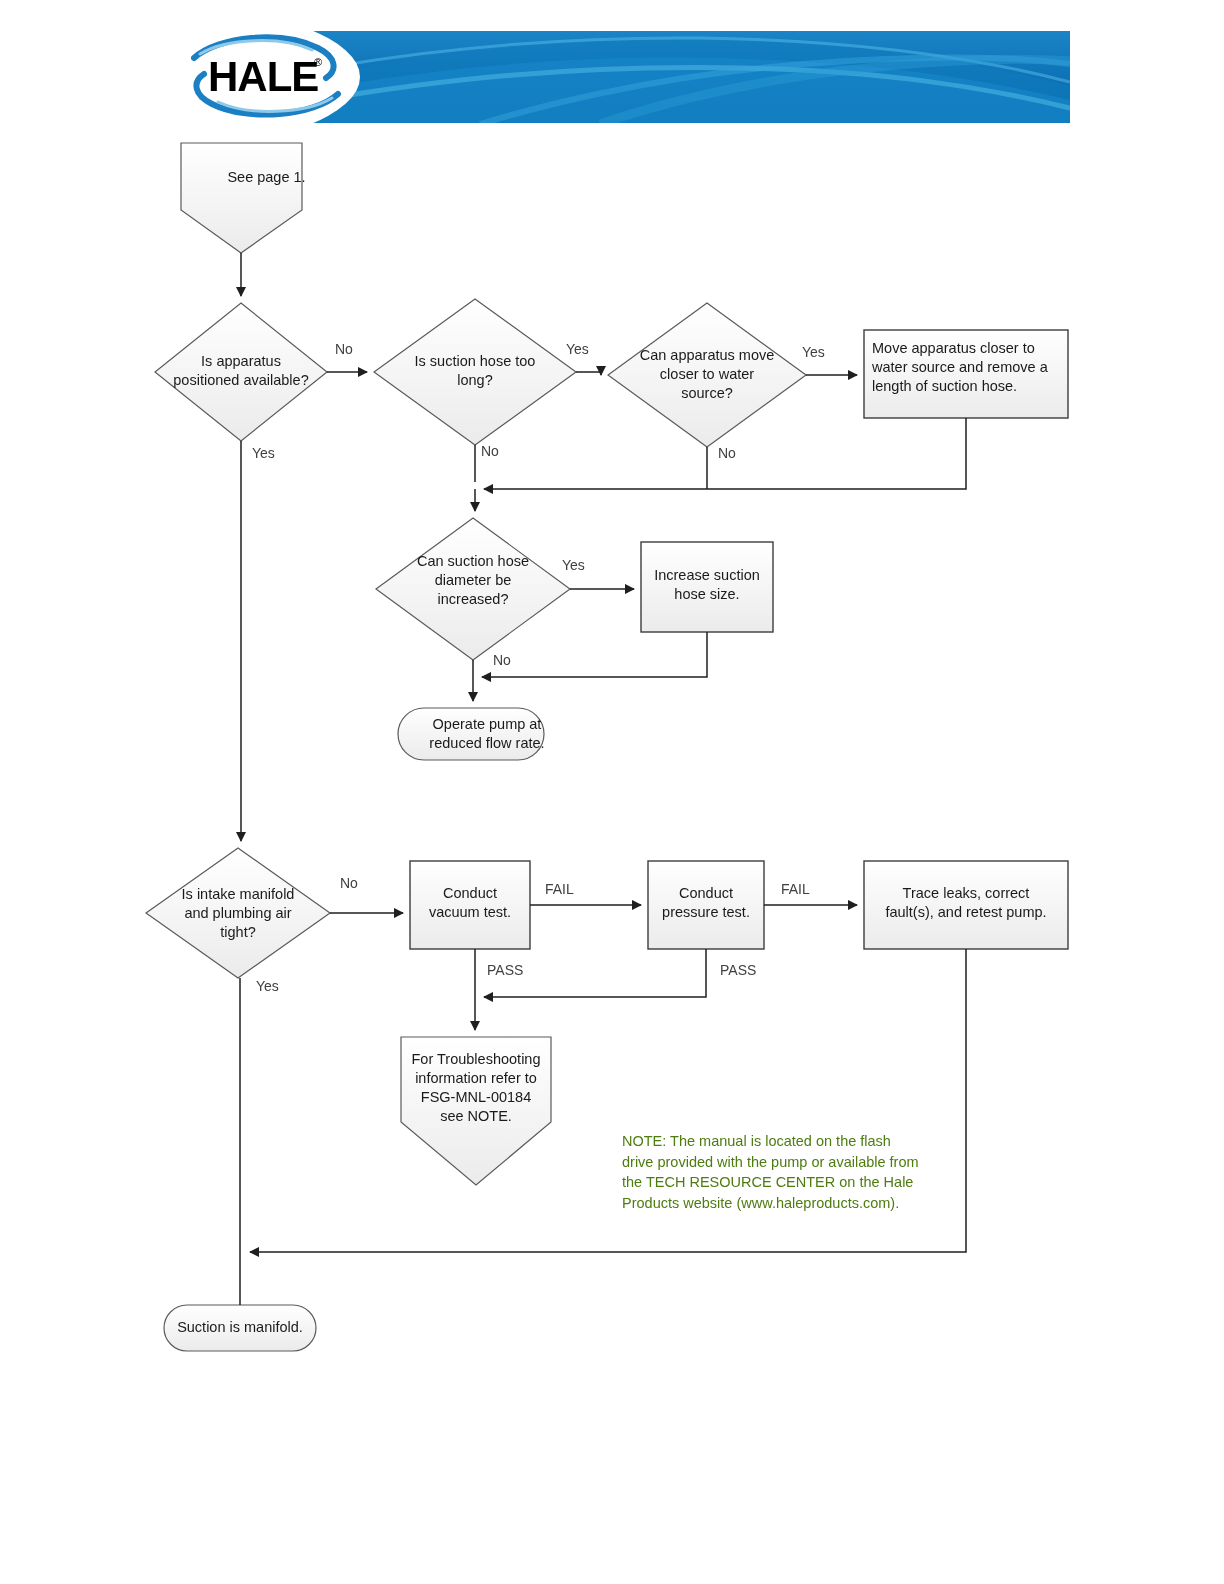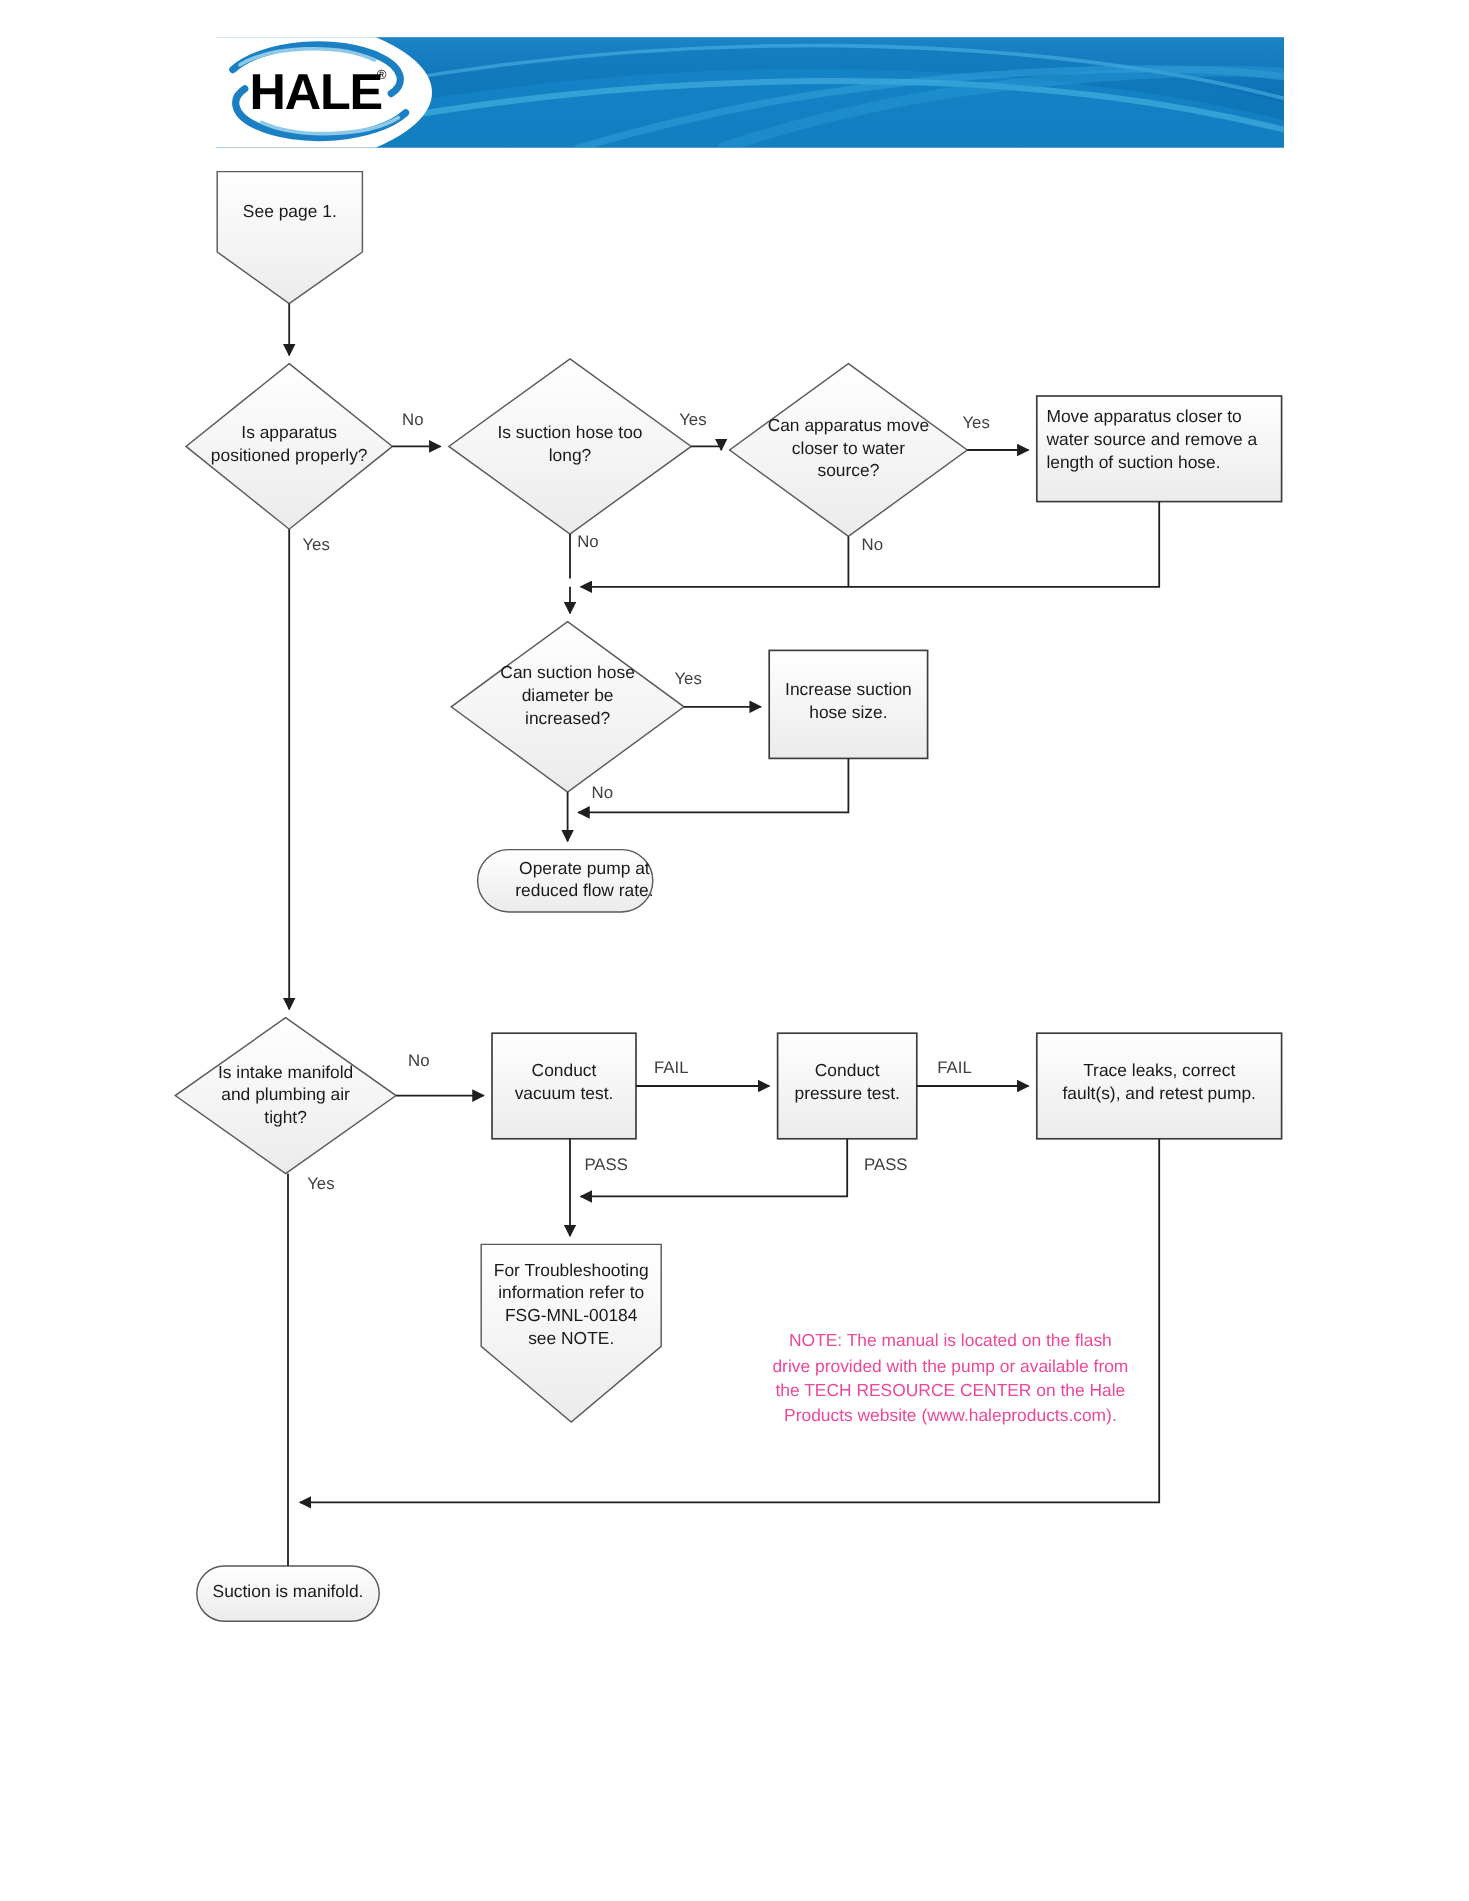--- a/index.html
+++ b/index.html
@@ -77,23 +77,24 @@
     position: absolute;
     font-size: 14px;
     line-height: 16px;
     color: #404040;
     white-space: nowrap;
   }
   .note-block {
     position: absolute;
     font-size: 14.5px;
     line-height: 20.5px;
-    color: #ec4899;
+    color: #4d7c0f;
     white-space: pre-line;
-    text-align: center;
+    text-align: left;
+    margin-top: 23px;
   }
 </style>
 </head>
 <body>
 
 <div id="page">
 
   <div class="banner">
     <svg width="890" height="98" viewBox="0 0 890 98" xmlns="http://www.w3.org/2000/svg">
       <defs>
@@ -235,24 +236,24 @@
        down into a6 --&gt;
       <path class="flowline" d="M475,949 L475,1030" marker-end="url(#arrow)"></path>
 
       
       <path class="flowline" d="M966,949 L966,1252 L250,1252" marker-end="url(#arrow)"></path>
 
        down to end --&gt;
       <path class="flowline" d="M240,978 L240,1305"></path>
     </svg>
 
-    <div class="lbl" style="left:181px; top:168px; width:121px;">See page 1.</div>
+    <div class="lbl" style="left:181px; top:168px; width:121px;padding-left:25px;">See page 1.</div>
 
     <div class="lbl" style="left:156px; top:352px; width:170px;">Is apparatus
-positioned properly?</div>
+positioned available?</div>
 
     <div class="lbl" style="left:392px; top:352px; width:166px;">Is suction hose too
 long?</div>
 
     <div class="lbl" style="left:872px; top:339px; width:188px; text-align:left;">Move apparatus closer to
 water source and remove a
 length of suction hose.</div>
 
     <div class="lbl" style="left:620px; top:346px; width:174px;">Can apparatus move
 closer to water

